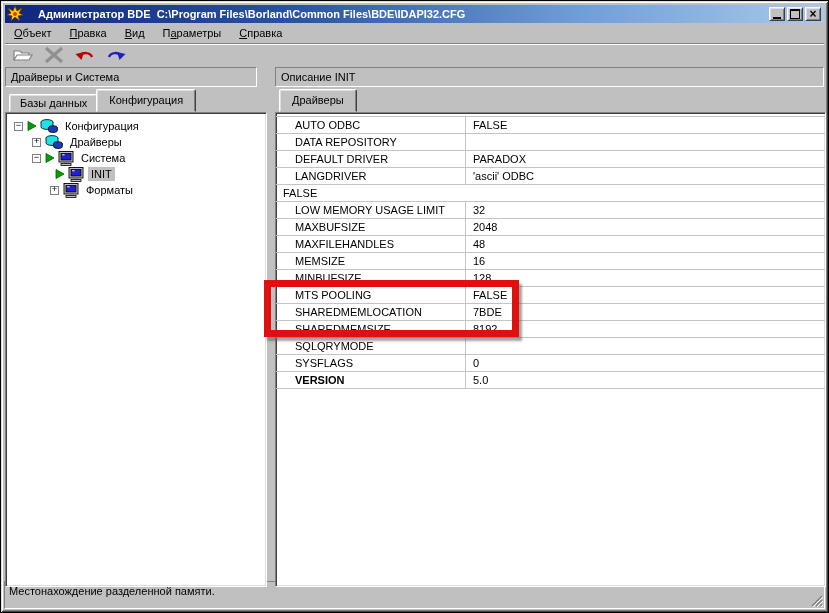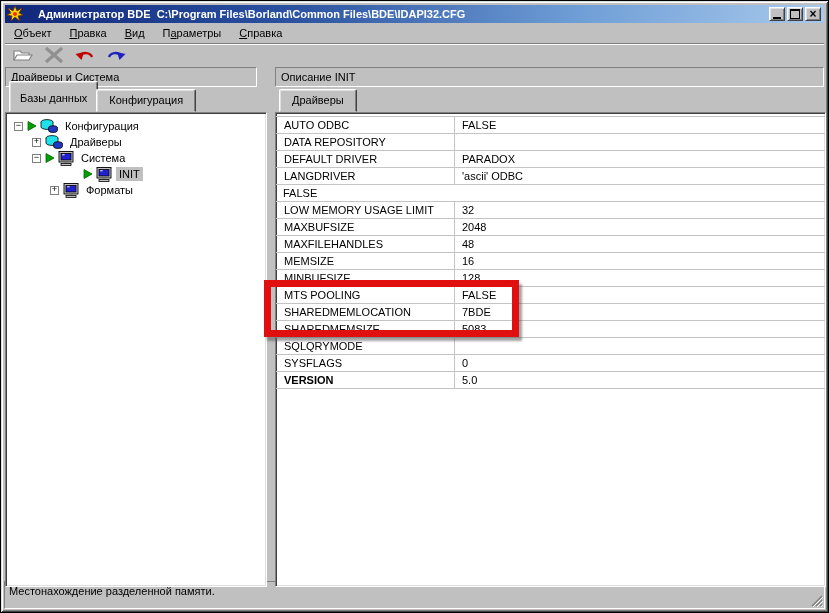--- a/index.html
+++ b/index.html
@@ -58,21 +58,21 @@
     border:1px solid;border-color:#808080 #fff #fff #808080;
     line-height:18px;padding-left:5px;box-sizing:border-box;
   }
   .panel-header.left{left:4px;width:252px;}
   .panel-header.right{left:274px;right:4px;}
   
   .tabstrip{position:absolute;top:89px;height:22px;display:flex;align-items:flex-end;}
   .tabstrip.left{left:8px;}
   .tabstrip.right{left:280px;}
   .tab{
-    background:#c0c0c0;padding:8px 10px;line-height:17px;height:31px;
+    background:#c0c0c0;padding:0 10px;line-height:17px;height:18px;
     border:1px solid;border-color:#fff #404040 #c0c0c0 #fff;
     border-radius:2px 2px 0 0;box-sizing:border-box;
     box-shadow:inset -1px 0 0 #808080, inset 1px 1px 0 #dfdfdf;
     position:relative;z-index:1;
   }
   .tab.active{height:23px;line-height:20px;z-index:3;margin-left:-2px;padding:0 12px;}
   
   .tree-panel,.table-panel{
     position:absolute;top:111px;height:475px;background:#fff;
     border:1px solid;border-color:#808080 #fff #fff #808080;
@@ -90,21 +90,21 @@
     line-height:7px;text-align:center;box-sizing:border-box;margin-right:4px;
   }
   .exp-spacer{width:13px;flex:none;}
   .tree-arrow{flex:none;margin-right:3px;display:flex;}
   .tree-icon{flex:none;margin-right:4px;display:flex;}
   .tree-label{padding:1px 3px;white-space:nowrap;}
   .tree-label.selected{background:#c0c0c0;}
   
   .ptable{margin-top:3px;border-top:1px solid #c4c4c4;}
   .trow{height:16px;display:flex;border-bottom:1px solid #c4c4c4;align-items:center;}
-  .tname{width:170px;flex:none;padding-left:8px;border-right:1px solid #c4c4c4;
+  .tname{width:170px;flex:none;padding-left:19px;border-right:1px solid #c4c4c4;
     height:100%;display:flex;align-items:center;white-space:nowrap;overflow:hidden;}
   .tname.bold{font-weight:bold;}
   .tvalue{padding-left:7px;white-space:nowrap;}
   
   .red-annotation{
     position:absolute;left:263px;top:279px;width:255px;height:57px;
     box-sizing:border-box;border:7px solid #e01010;
     box-shadow:3px 4px 2px rgba(90,90,90,0.55);
     z-index:50;pointer-events:none;
   }
@@ -237,21 +237,21 @@
             <svg width="16" height="15" viewBox="0 0 16 15">
               <rect x="1" y="0.5" width="14" height="10.5" fill="#c0c0c0" stroke="#000" stroke-width="0.9"></rect>
               <rect x="3" y="2.5" width="10" height="6.5" fill="#2020d0" stroke="#000" stroke-width="0.8"></rect>
               <path d="M4.2 3.8 l2.4 0" stroke="#fff" stroke-width="1"></path>
               <rect x="6" y="11" width="4" height="1.4" fill="#808080"></rect>
               <rect x="3" y="12.4" width="10" height="2" fill="#c0c0c0" stroke="#000" stroke-width="0.8"></rect>
             </svg>
           </span>
           <span class="tree-label">Система</span>
         </div>
-        <div class="tree-row" style="padding-left: 64px;">
+        <div class="tree-row" style="padding-left: 36px;">
           <span class="exp-spacer"></span>
           <span class="tree-arrow">
             <svg width="10" height="10" viewBox="0 0 10 10">
               <polygon points="1,0.5 9,5 1,9.5" fill="#00a000" stroke="#006000" stroke-width="0.8"></polygon>
             </svg>
           </span>
           <span class="tree-icon">
             <svg width="16" height="15" viewBox="0 0 16 15">
               <rect x="1" y="0.5" width="14" height="10.5" fill="#c0c0c0" stroke="#000" stroke-width="0.9"></rect>
               <rect x="3" y="2.5" width="10" height="6.5" fill="#2020d0" stroke="#000" stroke-width="0.8"></rect>
@@ -322,21 +322,21 @@
         <div class="trow">
           <div class="tname">MTS POOLING</div>
           <div class="tvalue">FALSE</div>
         </div>
         <div class="trow">
           <div class="tname">SHAREDMEMLOCATION</div>
           <div class="tvalue">7BDE</div>
         </div>
         <div class="trow">
           <div class="tname">SHAREDMEMSIZE</div>
-          <div class="tvalue">5083</div>
+          <div class="tvalue">8192</div>
         </div>
         <div class="trow">
           <div class="tname">SQLQRYMODE</div>
           <div class="tvalue"></div>
         </div>
         <div class="trow">
           <div class="tname">SYSFLAGS</div>
           <div class="tvalue">0</div>
         </div>
         <div class="trow">

